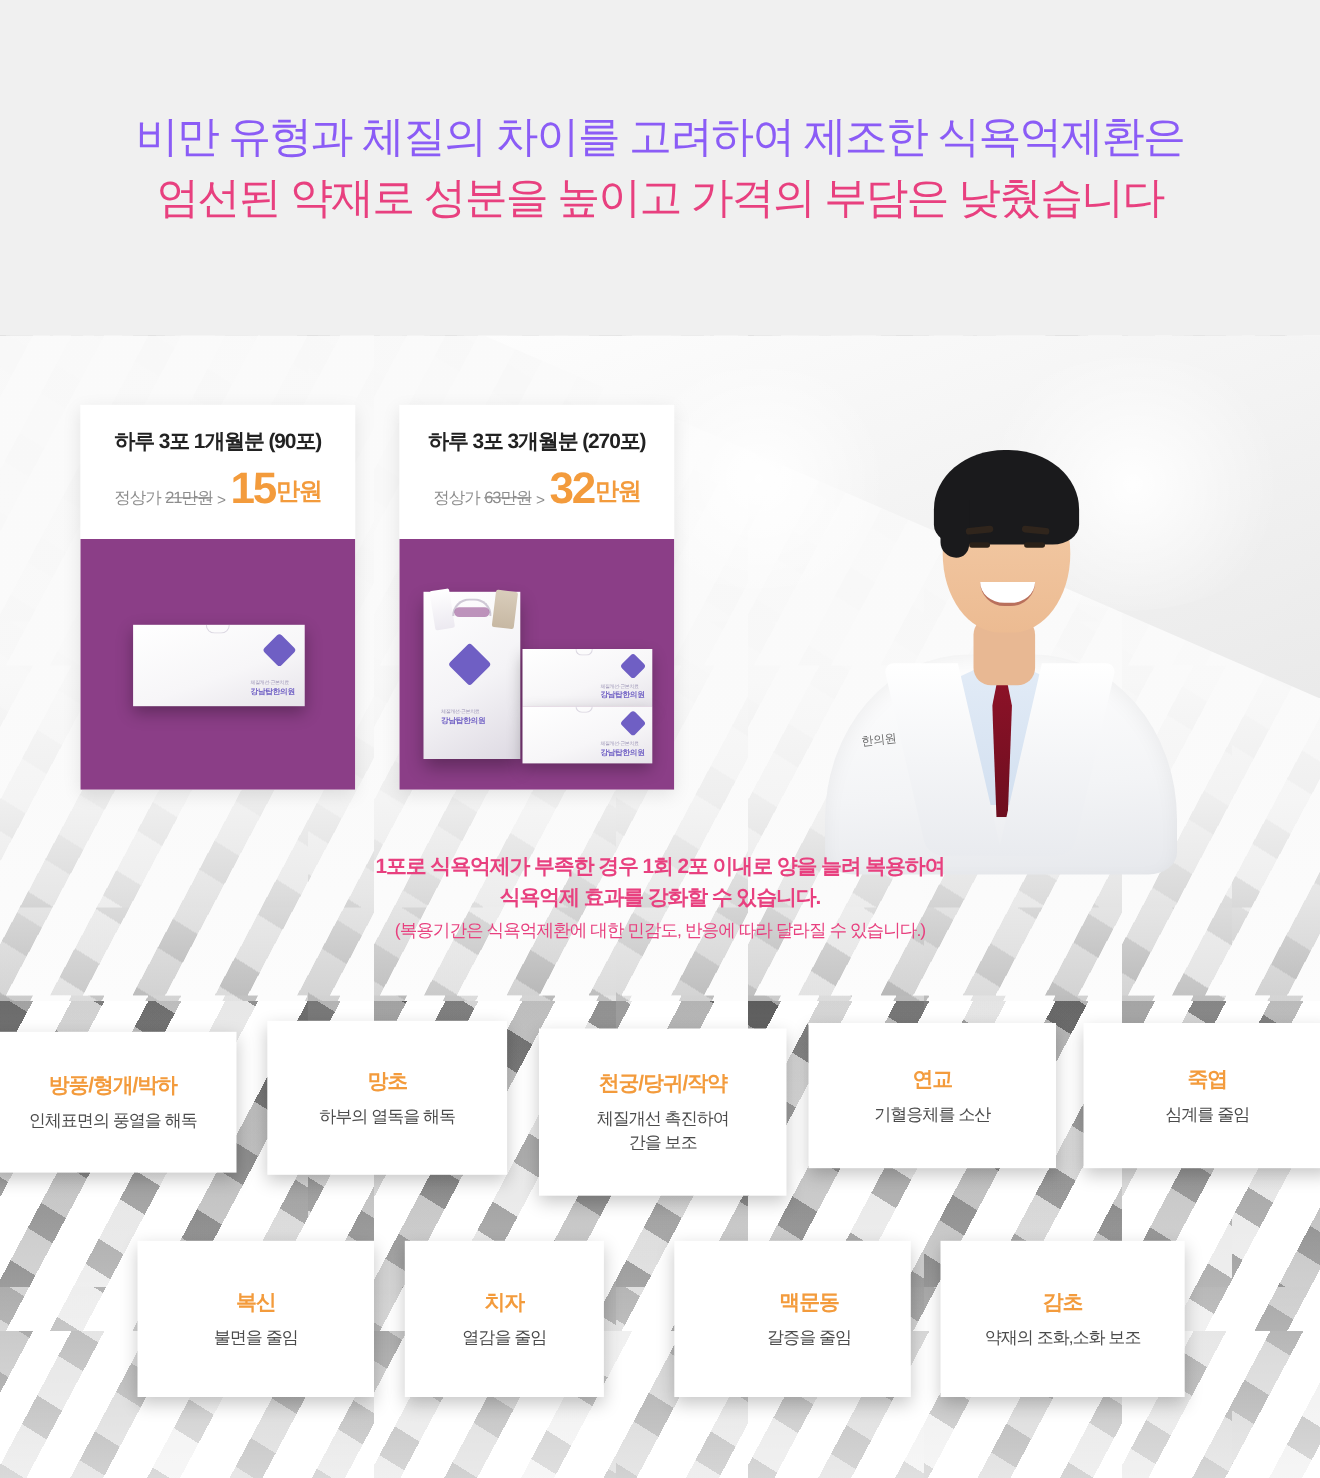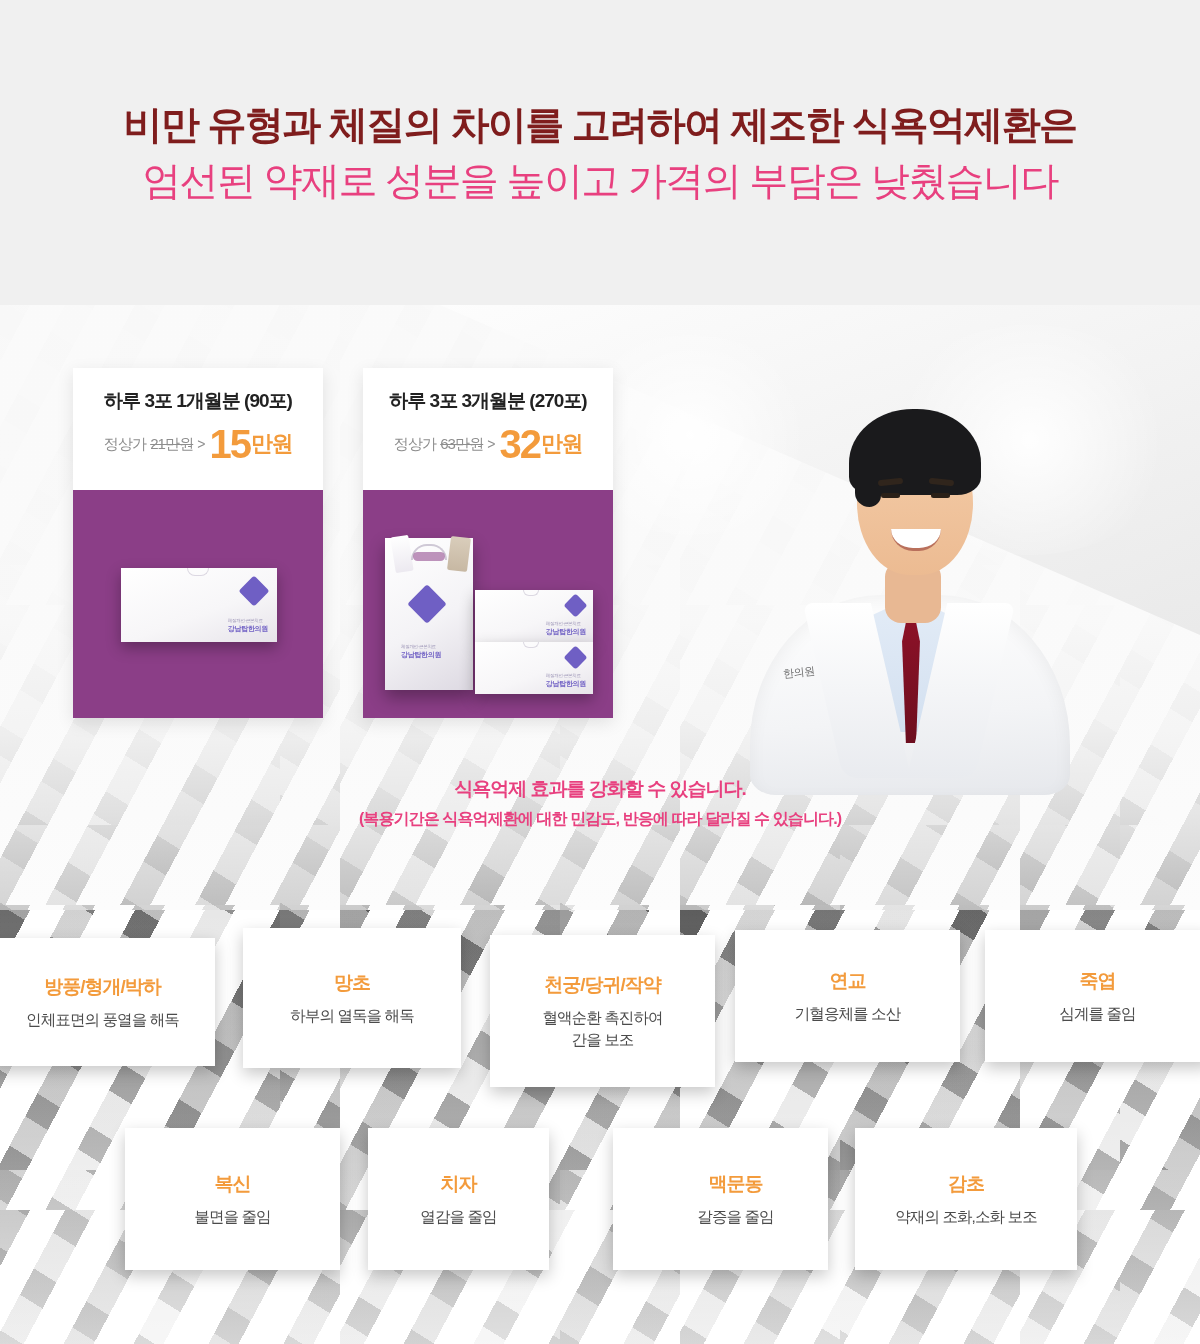--- a/index.html
+++ b/index.html
@@ -27,22 +27,22 @@
     height: 305px;
     background: #f0f0f0;
     display: flex;
     flex-direction: column;
     align-items: center;
     justify-content: center;
     z-index: 5;
   }
   .headline-line1 {
     font-size: 39px;
-    font-weight: 700;
-    color: #7f1d1d;
+    font-weight: 400;
+    color: #8b5cf6;
     letter-spacing: -1.6px;
     line-height: 1.38;
     white-space: nowrap;
   }
   .headline-line2 {
     font-size: 39px;
     font-weight: 400;
     color: #e8407f;
     letter-spacing: -1.6px;
     line-height: 1.38;
@@ -217,21 +217,21 @@
   .price-title {
     font-size: 19px;
     font-weight: 600;
     color: #222;
     letter-spacing: -1px;
     white-space: nowrap;
   }
   .price-row {
     margin-top: 12px;
     display: flex;
-    align-items: center;
+    align-items: flex-end;
     justify-content: center;
     white-space: nowrap;
   }
   .price-was-label {
     font-size: 15px;
     color: #8d8d8d;
     letter-spacing: -.9px;
   }
   .price-was {
     font-size: 15px;
@@ -372,21 +372,21 @@
   .dosage-main {
     font-size: 19px;
     font-weight: 700;
     color: #e8407f;
     letter-spacing: -1px;
     line-height: 1.45;
   }
   .dosage-sub {
     margin-top: 6px;
     font-size: 16px;
-    font-weight: 700;
+    font-weight: 400;
     color: #e8407f;
     letter-spacing: -.9px;
   }
 
   
   .herb-section {
     position: absolute;
     left: 0; top: 910px;
     width: 1200px;
     height: 434px;
@@ -524,39 +524,40 @@
         <div class="seal"></div>
         <div class="brand">
           <span class="sub">체질개선·근본치료</span>
           <span>강남탑한의원</span>
         </div>
       </div>
     </div>
   </div>
 
   <div class="dosage">
+    <div class="dosage-main">1포로 식욕억제가 부족한 경우 1회 2포 이내로 양을 늘려 복용하여</div>
     <div class="dosage-main">식욕억제 효과를 강화할 수 있습니다.</div>
     <div class="dosage-sub">(복용기간은 식욕억제환에 대한 민감도, 반응에 따라 달라질 수 있습니다.)</div>
   </div>
 
   <div class="herb-section">
     <div class="herb-bg"></div>
     <div class="herb-shade"></div>
 
     <div class="herb-card" style="left:-10px; top:28px;  width:225px; height:128px;">
       <div class="herb-name">방풍/형개/박하</div>
       <div class="herb-desc">인체표면의 풍열을 해독</div>
     </div>
     <div class="herb-card" style="left:243px; top:18px;  width:218px; height:140px;">
       <div class="herb-name">망초</div>
       <div class="herb-desc">하부의 열독을 해독</div>
     </div>
     <div class="herb-card" style="left:490px; top:25px;  width:225px; height:152px;">
       <div class="herb-name">천궁/당귀/작약</div>
-      <div class="herb-desc" style="white-space:pre-line;">혈액순환 촉진하여
+      <div class="herb-desc" style="white-space:pre-line;">체질개선 촉진하여
 간을 보조</div>
     </div>
     <div class="herb-card" style="left:735px; top:20px;  width:225px; height:132px;">
       <div class="herb-name">연교</div>
       <div class="herb-desc">기혈응체를 소산</div>
     </div>
     <div class="herb-card" style="left:985px; top:20px;  width:225px; height:132px;">
       <div class="herb-name">죽엽</div>
       <div class="herb-desc">심계를 줄임</div>
     </div>

